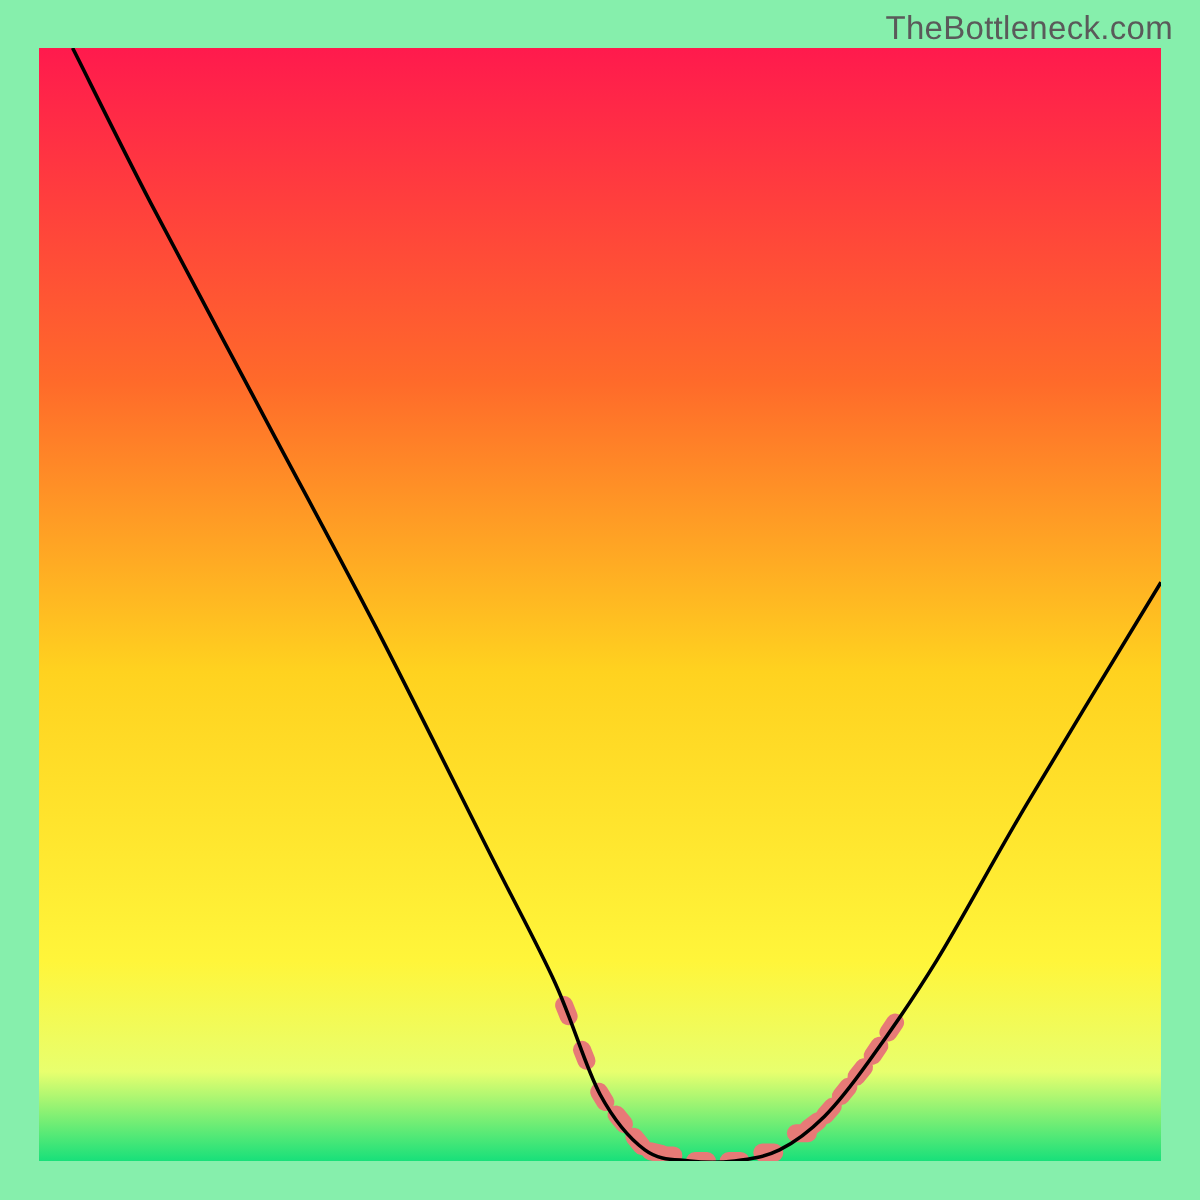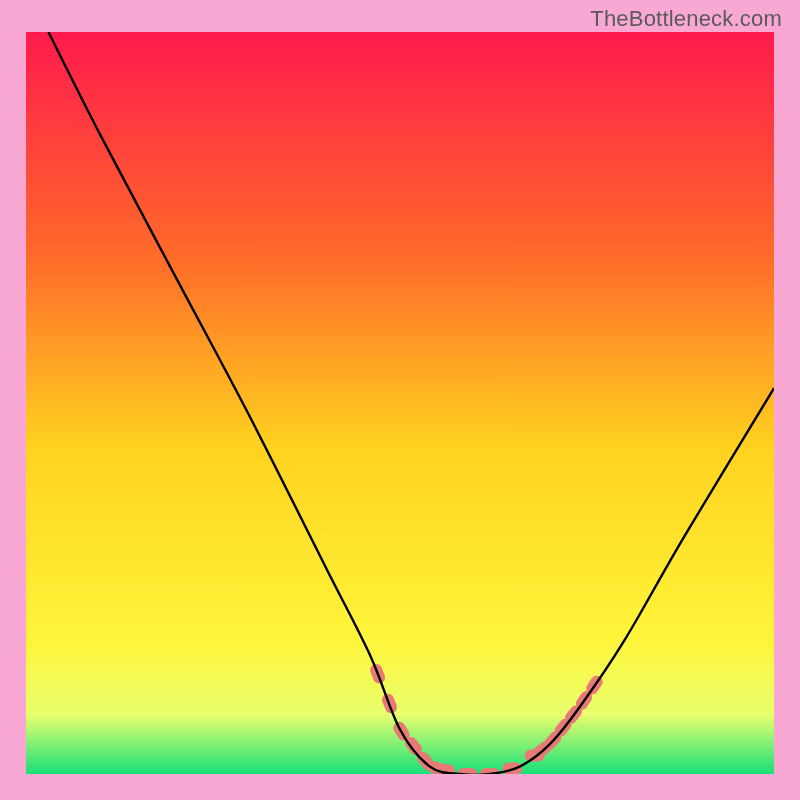--- a/index.html
+++ b/index.html
@@ -10,21 +10,21 @@
     background: #000;
     overflow: hidden;
     font-family: Arial, Helvetica, sans-serif;
   }
   .frame {
     position: absolute;
     left: 0;
     top: 0;
     width: 800px;
     height: 800px;
-    background: #f9a8d4;
+    background: #86efac;
   }
   .watermark {
     position: absolute;
     top: 6px;
     right: 18px;
     color: #5a5a5a;
     font-size: 22px;
     font-weight: 500;
     letter-spacing: 0.2px;
     user-select: none;

